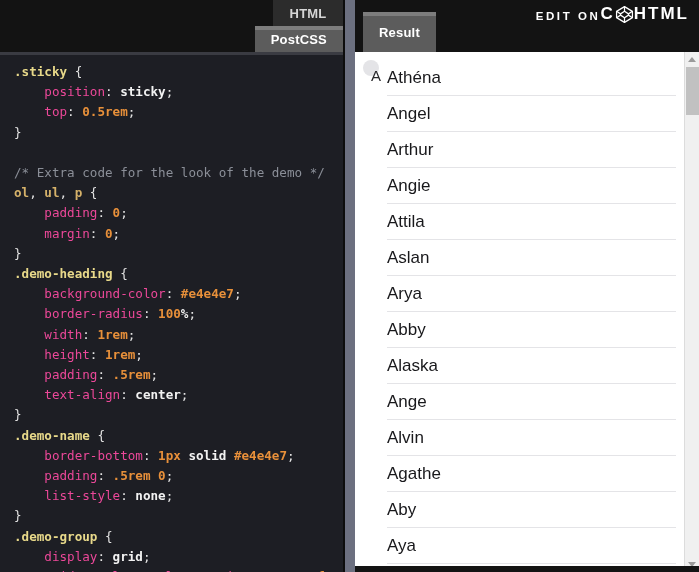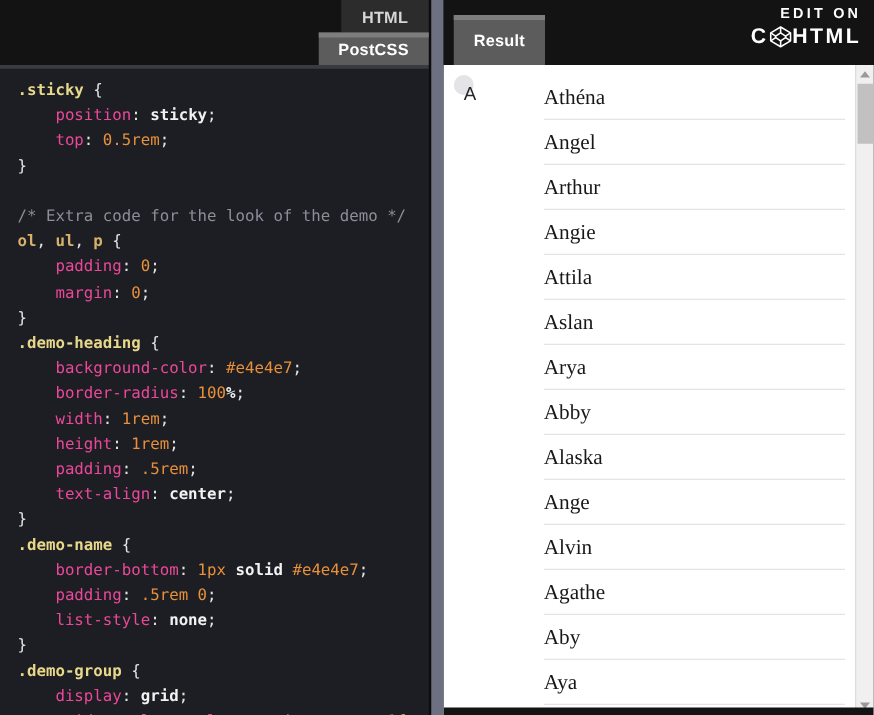--- a/index.html
+++ b/index.html
@@ -50,21 +50,21 @@
   }
   pre.code {
     margin: 0; padding: 10px 0 0 14px;
     font-family: "DejaVu Sans Mono", "Liberation Mono", monospace;
     font-size: 12.6px; line-height: 20.2px;
     color: #d8d8d8; white-space: pre;
   }
   .sel   { color: #e8d98a; font-weight: bold; }
   .tag   { color: #d6b26a; font-weight: bold; }
   .prop  { color: #ec4899; }
-  .val   { color: #e8903a; }
+  .val   { color: #e8903a; font-weight: bold; }
   .kw    { color: #f2f2f2; font-weight: bold; }
   .cmt   { color: #8b8f98; text-align: right; }
   .pun   { color: #e4e4e4; }
   .brace { color: #e4e4e4; }
 
   
   .divider {
     width: 12px; height: 572px;
     background: #6c7080;
     border-left: 2px solid #0d0d0d;
@@ -76,21 +76,21 @@
     background: #131313;
     display: flex; flex-direction: column;
   }
   .rtabbar {
     height: 52px; background: #131313;
     display: flex; align-items: flex-end;
     padding-left: 8px; position: relative;
   }
   .brandblock {
     position: absolute; right: 10px; top: 4px;
-    display: flex; flex-direction: column; align-items: flex-end;
+    display: flex; flex-direction: row; align-items: flex-end;
     color: #ffffff;
   }
   .brand-edit {
     font-size: 11.5px; font-weight: bold; letter-spacing: 2.6px;
     line-height: 15px;
   }
   .brand-codepen {
     display: flex; align-items: center;
     font-size: 17px; font-weight: bold; letter-spacing: 2px;
     line-height: 20px;
@@ -117,22 +117,21 @@
     font-size: 15px; line-height: 16px; color: #27272a;
     font-family: "Liberation Sans", sans-serif;
     align-self: start;
   }
   ul.names { list-style: none; }
   ul.names li {
     border-bottom: 1px solid #e4e4e7;
     padding: 8px 0;
     list-style: none;
     font-size: 17px; line-height: 19px; color: #18181b;
-    font-family: Liberation Serif, serif;
-    margin-left: 48px;
+    font-family: Liberation Sans, sans-serif;
   }
 
   
   .sbar {
     width: 15px; background: #f0f0f0;
     border-left: 1px solid #dcdcdc;
     display: flex; flex-direction: column; justify-content: space-between;
     align-items: center;
   }
   .sbar-btn {

